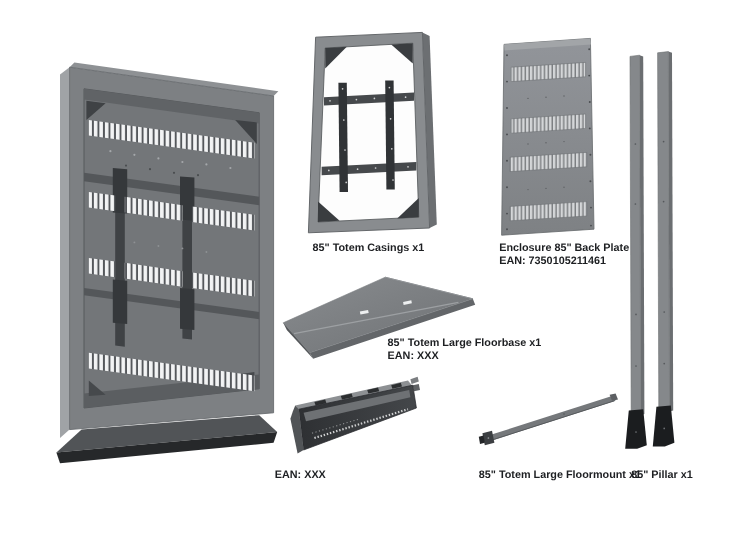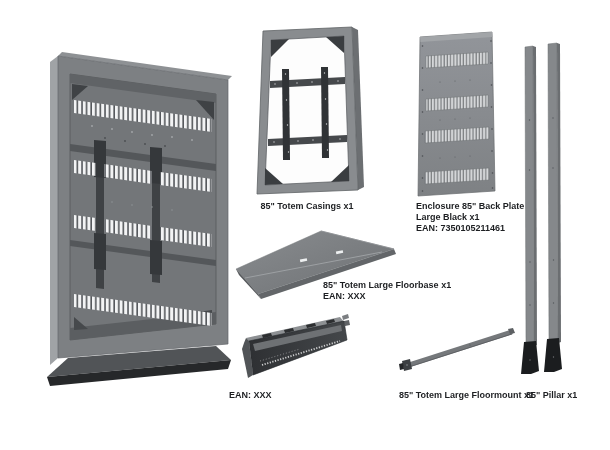--- a/index.html
+++ b/index.html
@@ -264,21 +264,20 @@
       <polygon points="399,364 403,363 404,369 400,370" fill="#242628"></polygon>
       <circle cx="407" cy="365" r="0.7" fill="#9a9da0"></circle>
       <circle cx="470" cy="345" r="0.6" fill="#505356"></circle>
     </g>
   </svg>
 
   <div class="lbl center" style="left:250px;top:201px;width:114px;">85" Totem Casings x1</div>
 
   <div class="lbl" style="left:416px;top:201px;">
     <div>Enclosure 85" Back Plate</div>
-    <div>Large Black x1</div>
     <div>EAN: 7350105211461</div>
   </div>
 
   <div class="lbl" style="left:323px;top:280px;">
     <div>85" Totem Large Floorbase x1</div>
     <div>EAN: XXX</div>
   </div>
 
   <div class="lbl" style="left:229px;top:390px;">
     <div>EAN: XXX</div>

